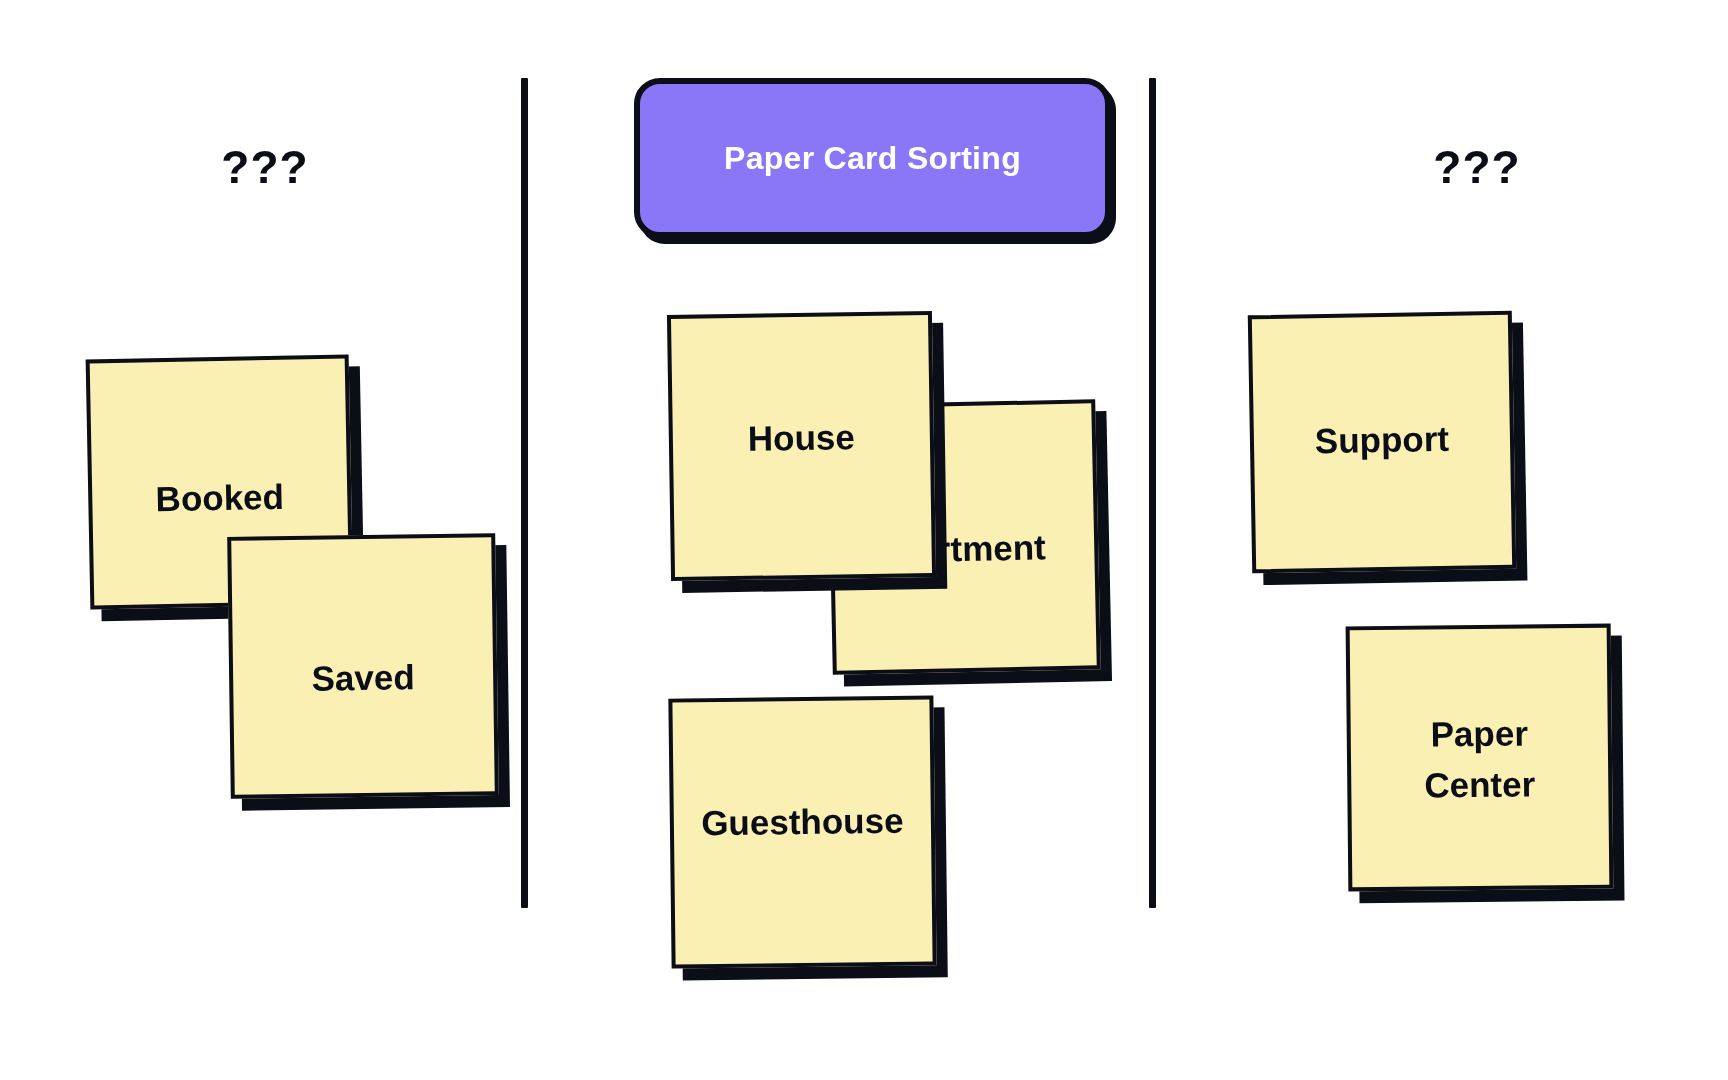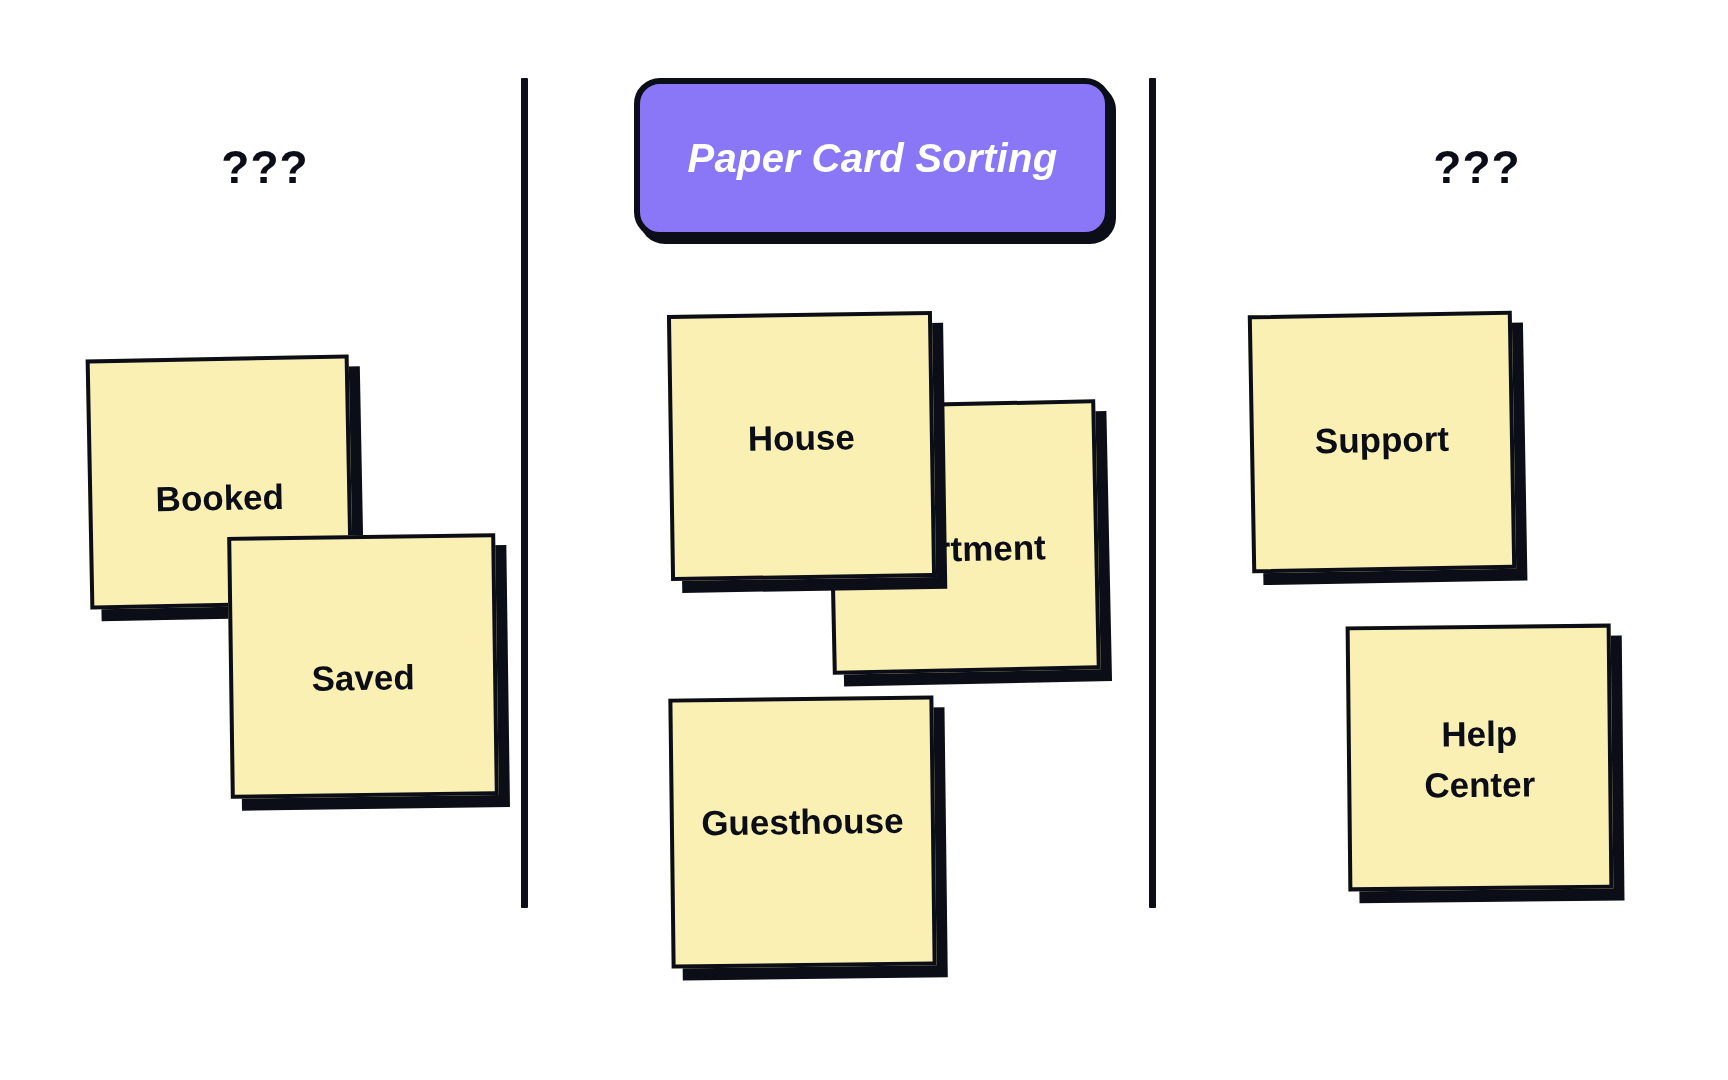--- a/index.html
+++ b/index.html
@@ -55,26 +55,25 @@
     box-sizing: border-box;
     background: #8a77f8;
     border: 6px solid #0b0d17;
     border-radius: 26px;
     display: flex;
     align-items: center;
     justify-content: center;
     box-shadow: 5px 6px 0 0 #0b0d17;
   }
   #header-center .title-text {
-    font-size: 40px;
+    font-size: 32px;
     font-weight: bold;
     color: #ffffff;
     letter-spacing: 0.3px;
     white-space: nowrap;
-    font-style: italic;
   }
 
   
   .note {
     position: absolute;
     box-sizing: border-box;
     background: #faf0b4;
     border: 4px solid #0b0d17;
     display: flex;
     align-items: center;
@@ -177,17 +176,17 @@
     <span class="note-label">Guesthouse</span>
   </div>
 
   <div class="col-header-unknown" id="header-right">???</div>
 
   <div class="note" id="note-support">
     <span class="note-label">Support</span>
   </div>
 
   <div class="note" id="note-helpcenter">
-    <span class="note-label">Help
+    <span class="note-label">Paper
 Center</span>
   </div>
 
 </div>
 
 </body></html>

